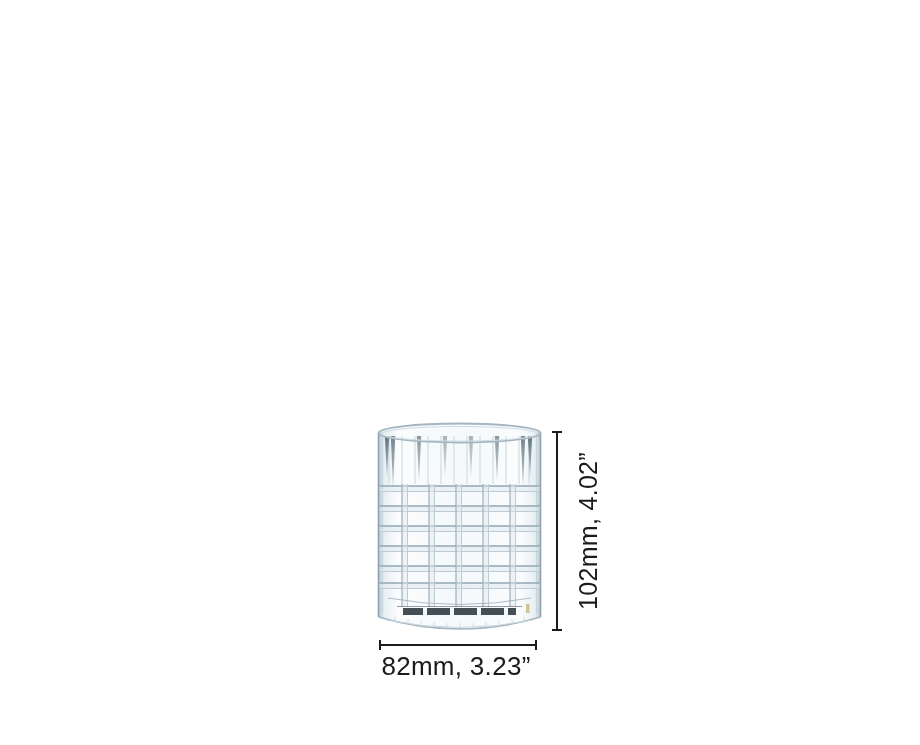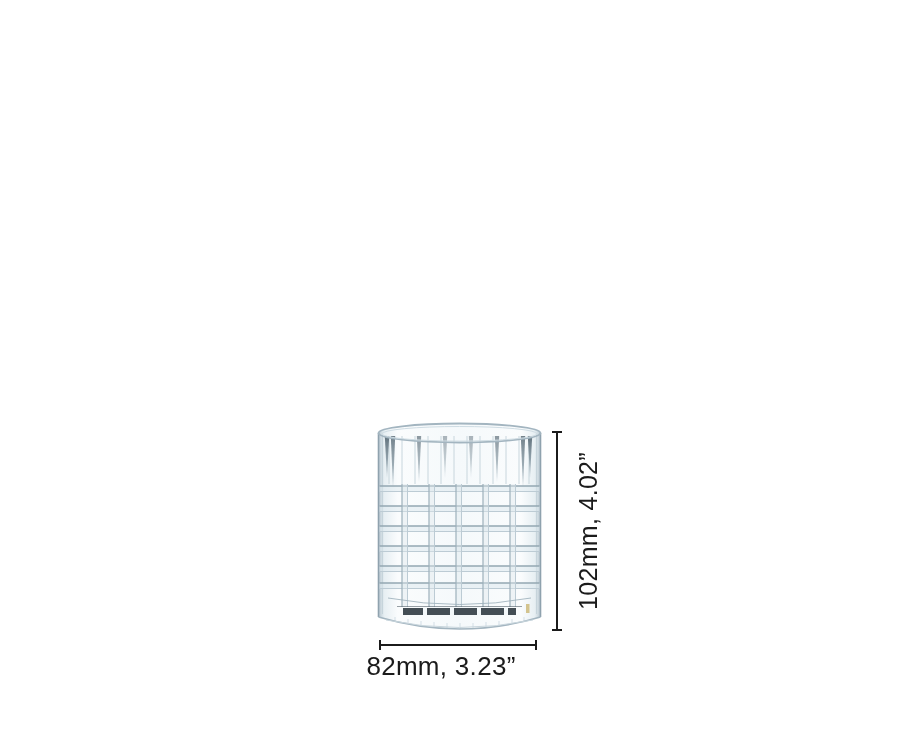--- a/index.html
+++ b/index.html
@@ -64,21 +64,21 @@
   
   .dim-label {
     color: #1b1b1b;
     font-size: 26px;
     line-height: 1;
     white-space: nowrap;
     letter-spacing: 0.3px;
   }
   .dim-label-h {
     position: absolute;
-    left: 362px;
+    left: 377px;
     top: 653px;
     width: 158px;
     text-align: center;
   }
   .dim-label-v {
     position: absolute;
     left: 588px;
     top: 531px;
     font-size: 25px;
     transform: translate(-50%, -50%) rotate(-90deg);

